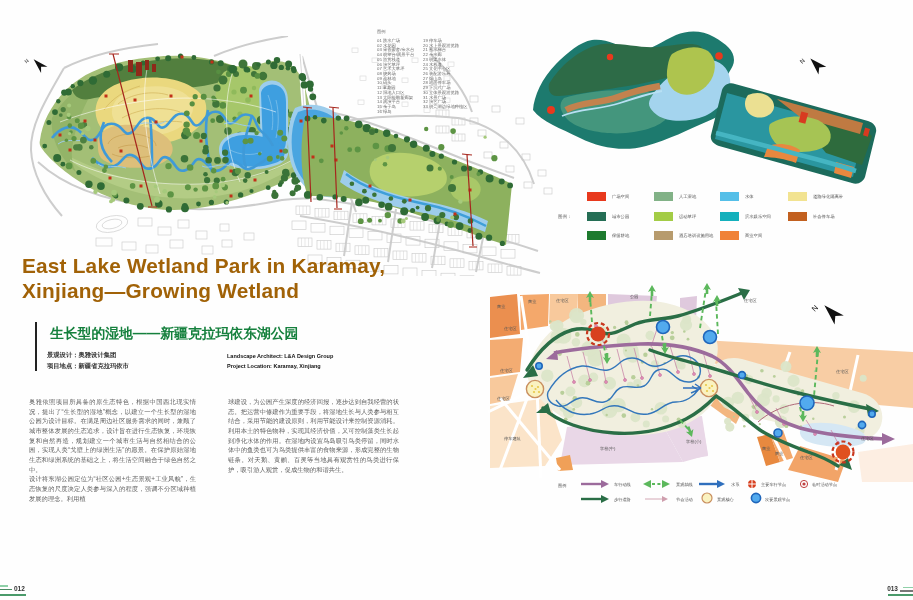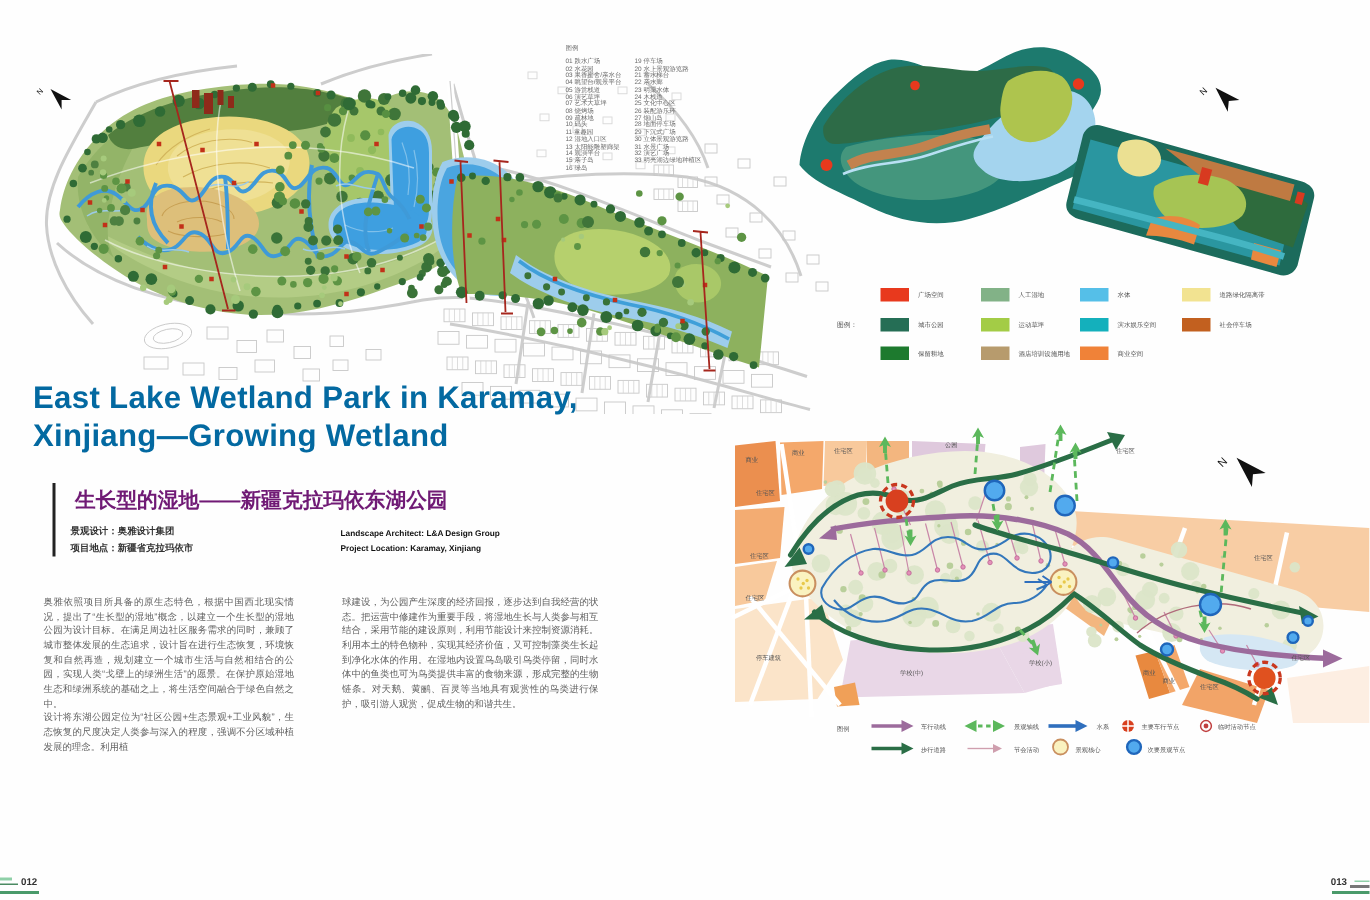--- a/index.html
+++ b/index.html
@@ -662,25 +662,25 @@
 <div class="abs" style="left:745px;top:194px;font-size:4.3px;color:#555">水体</div>
 <div class="abs" style="left:720px;top:211.5px;width:19px;height:9px;background:#14b0bc"></div>
 <div class="abs" style="left:745px;top:213.5px;font-size:4.3px;color:#555">滨水娱乐空间</div>
 <div class="abs" style="left:720px;top:231px;width:19px;height:9px;background:#f08238"></div>
 <div class="abs" style="left:745px;top:233px;font-size:4.3px;color:#555">商业空间</div>
 <div class="abs" style="left:788px;top:192px;width:19px;height:9px;background:#f2e391"></div>
 <div class="abs" style="left:813px;top:194px;font-size:4.3px;color:#555">道路绿化隔离带</div>
 <div class="abs" style="left:788px;top:211.5px;width:19px;height:9px;background:#c2601f"></div>
 <div class="abs" style="left:813px;top:213.5px;font-size:4.3px;color:#555">社会停车场</div>
 
-<div class="abs" style="left:22px;top:254px;font-size:20.8px;font-weight:bold;color:#0369a1;line-height:24.5px;letter-spacing:0.2px">East Lake Wetland Park in Karamay,<br>Xinjiang—Growing Wetland</div>
+<div class="abs" style="left:22px;top:254px;font-size:20.8px;font-weight:bold;color:#a16207;line-height:24.5px;letter-spacing:0.2px">East Lake Wetland Park in Karamay,<br>Xinjiang—Growing Wetland</div>
 
 <div class="abs" style="left:35px;top:322px;width:1.6px;height:49px;background:#222"></div>
 
-<div class="abs" style="left:50px;top:325px;font-size:13.8px;font-weight:bold;color:#701a75;letter-spacing:0px">生长型的湿地——新疆克拉玛依东湖公园</div>
+<div class="abs" style="left:50px;top:325px;font-size:13.8px;font-weight:bold;color:#15803d;letter-spacing:0px">生长型的湿地——新疆克拉玛依东湖公园</div>
 
 <div class="abs" style="left:47px;top:350px;font-size:6.3px;font-weight:bold;color:#333;line-height:10.5px">景观设计：奥雅设计集团<br>项目地点：新疆省克拉玛依市</div>
 
 <div class="abs" style="left:227px;top:351px;font-size:5.5px;font-weight:bold;color:#111;line-height:10.2px">Landscape Architect: L&amp;A Design Group<br>Project Location: Karamay, Xinjiang</div>
 
 <div class="abs" style="left:29px;top:397px;width:167px;font-size:6.3px;color:#5f5f5f;line-height:9.65px;text-align:justify">奥雅依照项目所具备的原生态特色，根据中国西北现实情况，提出了“生长型的湿地”概念，以建立一个生长型的湿地公园为设计目标。在满足周边社区服务需求的同时，兼顾了城市整体发展的生态追求，设计旨在进行生态恢复，环境恢复和自然再造，规划建立一个城市生活与自然相结合的公园，实现人类“戈壁上的绿洲生活”的愿景。在保护原始湿地生态和绿洲系统的基础之上，将生活空间融合于绿色自然之中。<br>设计将东湖公园定位为“社区公园+生态景观+工业风貌”，生态恢复的尺度决定人类参与深入的程度，强调不分区域种植发展的理念。利用植</div>
 
 <div class="abs" style="left:228px;top:397px;width:171px;font-size:6.3px;color:#5f5f5f;line-height:9.65px;text-align:justify">球建设，为公园产生深度的经济回报，逐步达到自我经营的状态。把运营中修建作为重要手段，将湿地生长与人类参与相互结合，采用节能的建设原则，利用节能设计来控制资源消耗。利用本土的特色物种，实现其经济价值，又可控制藻类生长起到净化水体的作用。在湿地内设置鸟岛吸引鸟类停留，同时水体中的鱼类也可为鸟类提供丰富的食物来源，形成完整的生物链条。对天鹅、黄鹂、百灵等当地具有观赏性的鸟类进行保护，吸引游人观赏，促成生物的和谐共生。</div>
 
 <svg class="abs" style="left:480px;top:275px" width="433px" height="240px" viewBox="480 275 433 240">

